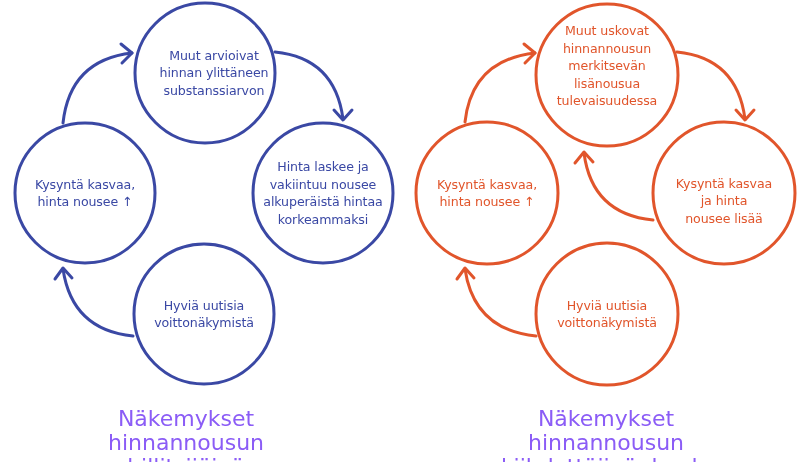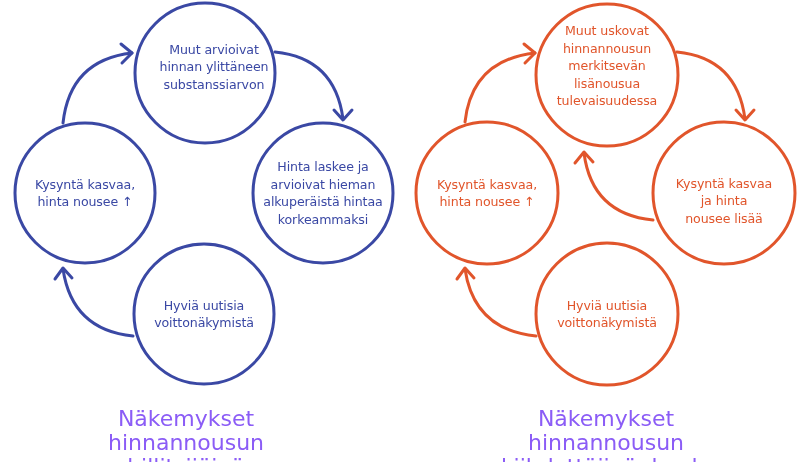--- a/index.html
+++ b/index.html
@@ -70,25 +70,25 @@
       <path d="M 653 220 Q 592 214 584 153"></path>
       <path d="M 575 163 L 584 152 L 593 162"></path>
     </g>
     <g>
       <path d="M 536 336 Q 474 330 465 269"></path>
       <path d="M 457 279 L 465 268 L 474 278"></path>
     </g>
   </g>
 </svg>
 
-<div class="node-text blue" style="left:138px; top:2px; width:152px; height:130px;">Muut arvioivat
+<div class="node-text blue" style="left:138px; top:8px; width:152px; height:130px;">Muut arvioivat
 hinnan ylittäneen
 substanssiarvon</div>
 <div class="node-text blue" style="left:252px; top:128px; width:142px; height:130px;">Hinta laskee ja
-arvioivat hieman
+vakiintuu nousee
 alkuperäistä hintaa
 korkeammaksi</div>
 <div class="node-text blue" style="left:18px; top:128px; width:134px; height:130px;">Kysyntä kasvaa,
 hinta nousee ↑</div>
 <div class="node-text blue" style="left:137px; top:249px; width:134px; height:130px;">Hyviä uutisia
 voittonäkymistä</div>
 
 <div class="caption" style="left:46px; top:407px; width:280px;">Näkemykset hinnannousun
 hillitsijöinä</div>
 

